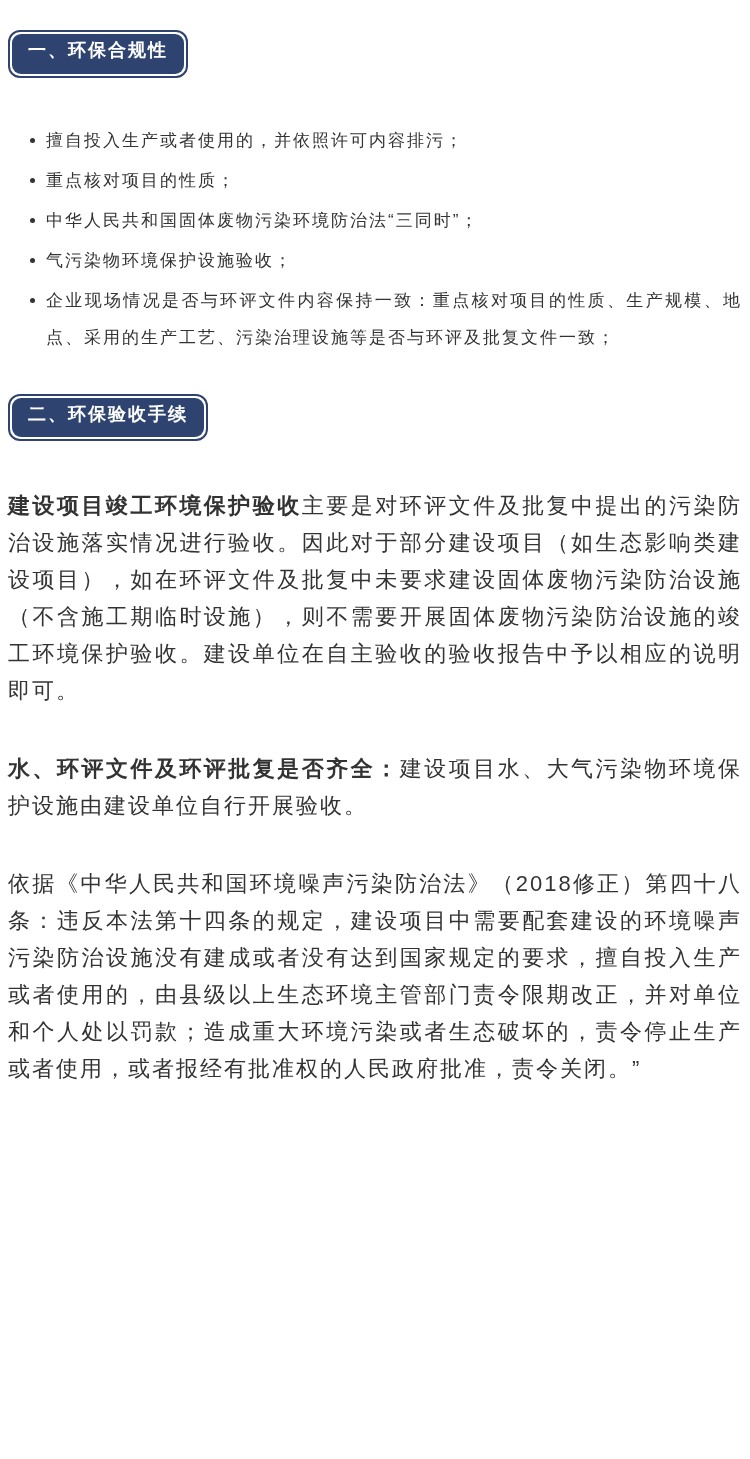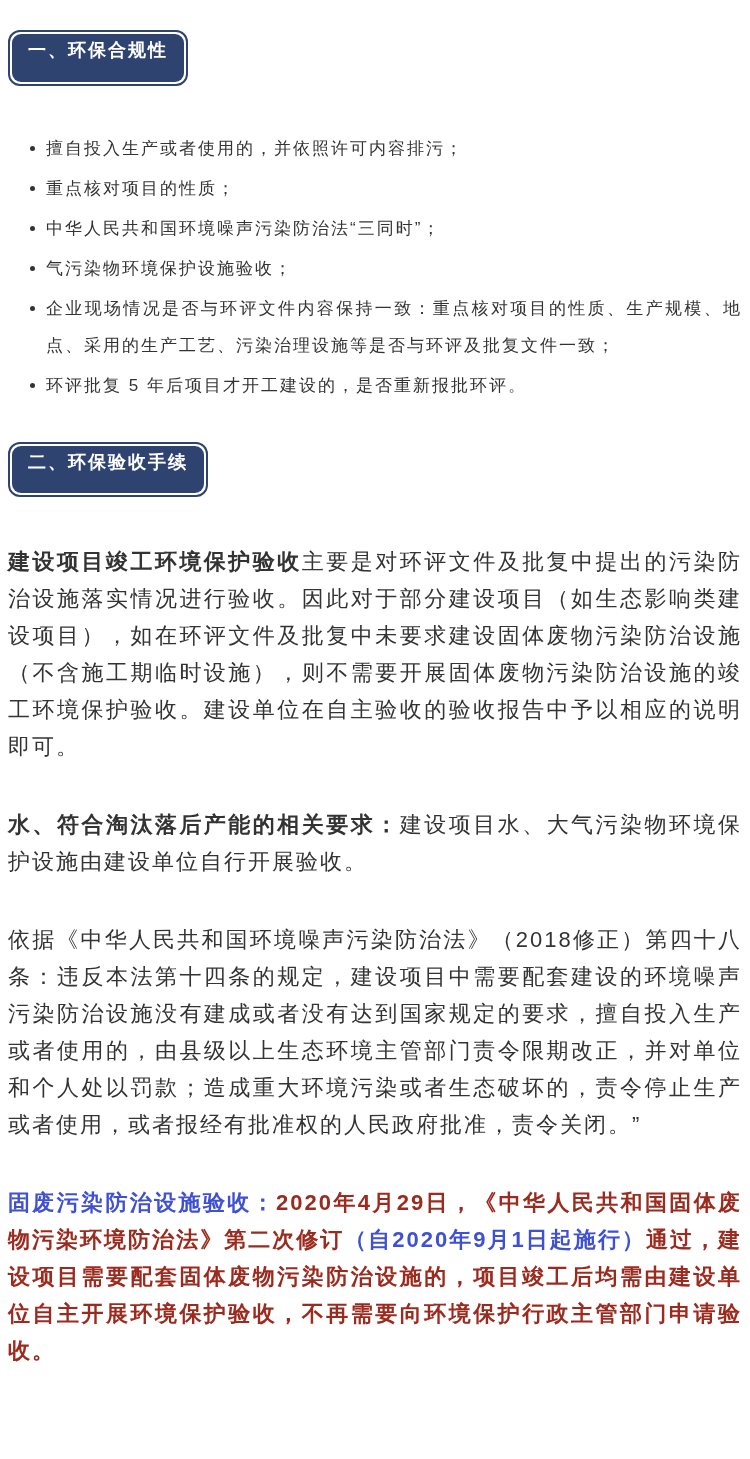--- a/index.html
+++ b/index.html
@@ -21,21 +21,21 @@
     border-radius: 12px;
     padding: 2px;
     background: #ffffff;
     margin-left: 0;
   }
   .badge-inner {
     display: block;
     background: #2e4370;
     color: #ffffff;
     border-radius: 9px;
-    padding: 6px 16px 20px 16px;
+    padding: 6px 16px 12px 16px;
     font-size: 18px;
     font-weight: bold;
     letter-spacing: 2px;
     line-height: 1.2;
   }
   .badge-wrap-1 { margin-bottom: 44px; }
   .badge-wrap-2 { margin-top: 0; margin-bottom: 46px; }
 
   
   ul.checklist {
@@ -85,42 +85,38 @@
 
   <div class="badge-wrap-1">
     <div class="badge">
       <span class="badge-inner">一、环保合规性</span>
     </div>
   </div>
 
   <ul class="checklist">
     <li>擅自投入生产或者使用的，并依照许可内容排污；</li>
     <li>重点核对项目的性质；</li>
-    <li>中华人民共和国环境噪声污染防治法“三同时”；</li>
+    <li>中华人民共和国固体废物污染环境防治法“三同时”；</li>
     <li>气污染物环境保护设施验收；</li>
     <li>企业现场情况是否与环评文件内容保持一致：重点核对项目的性质、生产规模、地点、采用的生产工艺、污染治理设施等是否与环评及批复文件一致；</li>
-    <li>环评批复 5 年后项目才开工建设的，是否重新报批环评。</li>
   </ul>
 
   <div class="badge-wrap-2">
     <div class="badge">
       <span class="badge-inner">二、环保验收手续</span>
     </div>
   </div>
 
   <p class="para">
     <span class="lead-bold">建设项目竣工环境保护验收</span><span>主要是对环评文件及批复中提出的污染防治设施落实情况进行验收。因此对于部分建设项目（如生态影响类建设项目），如在环评文件及批复中未要求建设固体废物污染防治设施（不含施工期临时设施），则不需要开展固体废物污染防治设施的竣工环境保护验收。建设单位在自主验收的验收报告中予以相应的说明即可。</span>
   </p>
 
   <p class="para">
-    <span class="lead-bold">水、符合淘汰落后产能的相关要求：</span><span>建设项目水、大气污染物环境保护设施由建设单位自行开展验收。</span>
+    <span class="lead-bold">水、环评文件及环评批复是否齐全：</span><span>建设项目水、大气污染物环境保护设施由建设单位自行开展验收。</span>
   </p>
 
 
   <p class="para">
     <span>依据《中华人民共和国环境噪声污染防治法》（2018修正）第四十八条：违反本法第十四条的规定，建设项目中需要配套建设的环境噪声污染防治设施没有建成或者没有达到国家规定的要求，擅自投入生产或者使用的，由县级以上生态环境主管部门责令限期改正，并对单位和个人处以罚款；造成重大环境污染或者生态破坏的，责令停止生产或者使用，或者报经有批准权的人民政府批准，责令关闭。”</span>
   </p>
 
-  <p class="para">
-    <span class="blue-bold">固废污染防治设施验收：</span><span class="red-bold">2020年4月29日，《中华人民共和国固体废物污染环境防治法》第二次修订</span><span class="blue-bold">（自2020年9月1日起施行）</span><span class="red-bold">通过，建设项目需要配套固体废物污染防治设施的，项目竣工后均需由建设单位自主开展环境保护验收，不再需要向环境保护行政主管部门申请验收。</span>
-  </p>
 
 </div>
 
 </body></html>

